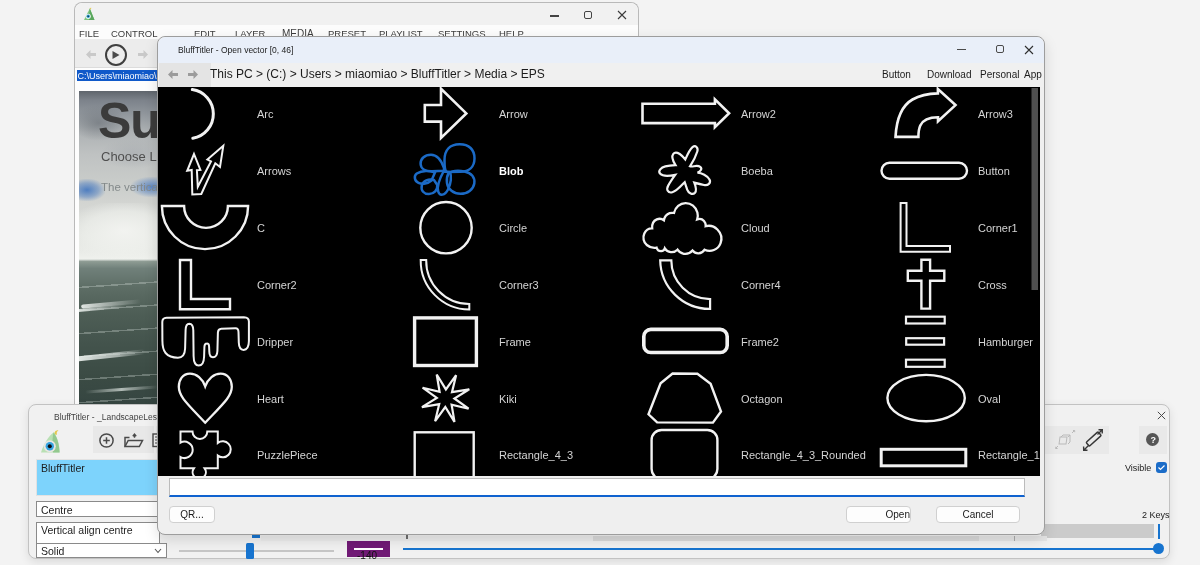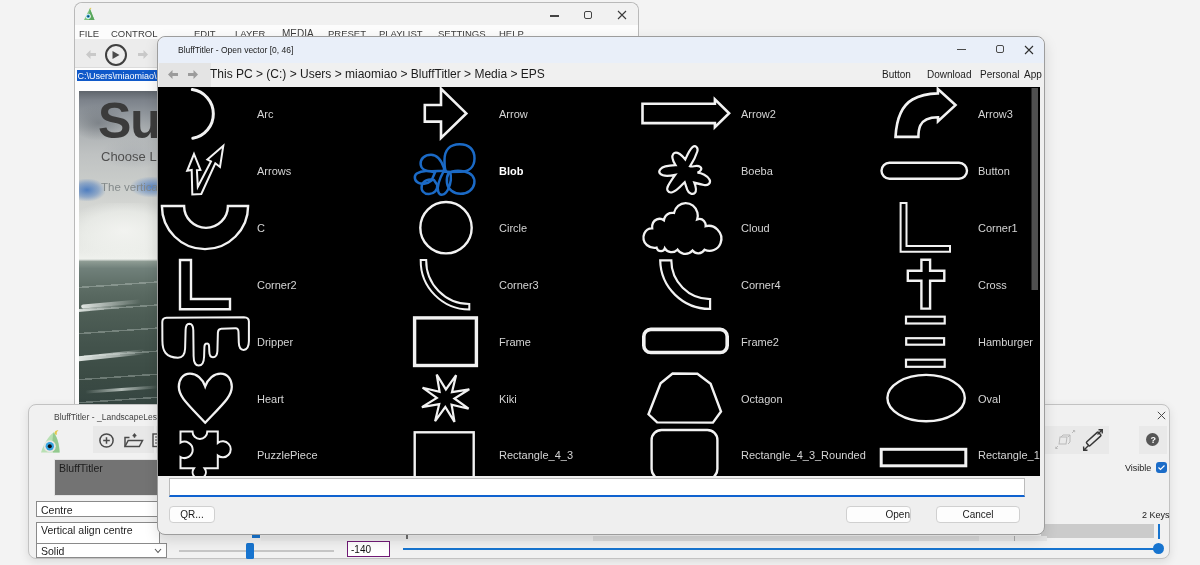--- a/index.html
+++ b/index.html
@@ -95,21 +95,21 @@
   <svg class="abs" style="left:95px;top:28px" width="20" height="15" viewBox="0 0 20 15">
       <path d="M1,13.5 L1,4.5 L5.5,4.5" fill="none" stroke="#4a4a4a" stroke-width="1.5"></path>
       <path d="M1,13.5 L4.2,7.5 L18.5,7.5 L15.3,13.5 Z" fill="none" stroke="#4a4a4a" stroke-width="1.5"></path>
       <path d="M10.5,4.8 L10.5,1.8 M8.8,3.2 L10.5,1.2 L12.2,3.2" fill="none" stroke="#4a4a4a" stroke-width="1.4"></path>
     </svg>
   <svg class="abs" style="left:122px;top:28px" width="14" height="15" viewBox="0 0 14 15">
       <rect x="2" y="1" width="10" height="12.5" fill="none" stroke="#4a4a4a" stroke-width="1.4"></rect>
       <path d="M4,4 H10 M4,7 H10 M4,10 H8" stroke="#4a4a4a" stroke-width="1.1"></path>
     </svg>
 
-  <div class="abs" style="left:25px;top:54px;width:124px;height:37px;background:#737373;border:1px solid #e2e2e2">
+  <div class="abs" style="left:7px;top:54px;width:124px;height:37px;background:#7dd3fc;border:1px solid #e2e2e2">
     <div class="t" style="left:4px;top:2px;font-size:10.5px;color:#1c1c1c">BluffTitler</div>
   </div>
   <div class="abs" style="left:7px;top:96px;width:124px;height:16px;background:#fff;border:1px solid #8a8a8a">
     <div class="t" style="left:4px;top:2px;font-size:10.5px;color:#1c1c1c">Centre</div>
   </div>
   <div class="abs" style="left:7px;top:117px;width:124px;height:32px;background:#fff;border:1px solid #8a8a8a">
     <div class="t" style="left:4px;top:1px;font-size:10.5px;color:#1c1c1c">Vertical align centre</div>
   </div>
   <div class="abs" style="left:7px;top:138px;width:131px;height:15px;background:#fff;border:1px solid #8a8a8a">
     <div class="t" style="left:4px;top:1px;font-size:10.5px;color:#1c1c1c">Solid</div>
@@ -149,21 +149,21 @@
   <div class="abs" style="left:223px;top:129.5px;width:8px;height:3px;background:#1774cf"></div>
   <div class="abs" style="left:376.5px;top:129px;width:2px;height:5px;background:#6d6d6d"></div>
   <div class="abs" style="left:985px;top:131px;width:1px;height:5px;background:#aaa"></div>
 
   <div class="abs" style="left:1128.5px;top:118.5px;width:2.5px;height:15.5px;background:#1774cf"></div>
   <div class="abs" style="left:374px;top:142.5px;width:751px;height:2.5px;background:#1774cf"></div>
   <div class="abs" style="left:1123.5px;top:138px;width:11px;height:11px;border-radius:50%;background:#1774cf"></div>
 
   <div class="abs" style="left:150px;top:144.5px;width:155px;height:2px;background:#c6c6c6"></div>
   <div class="abs" style="left:217px;top:137.5px;width:8px;height:16px;background:#1774cf;border-radius:1.5px"></div>
-  <div class="abs" style="left:318px;top:136px;width:43px;height:16px;background:#fff;border:1px solid #701a75">
+  <div class="abs" style="left:318px;top:136px;width:43px;height:16px;background:#fff;border:7px solid #701a75">
     <div class="t" style="left:3px;top:2px;font-size:10px;color:#111">-140</div>
   </div>
 </div>
 
 <div class="abs" id="dlg" style="left:157px;top:36px;width:888px;height:499px;background:#efefef;border:1px solid #9d9d9d;border-radius:8px;box-shadow:0 5px 14px rgba(0,0,0,.13);z-index:3">
 
   <div class="abs" style="left:0;top:0;width:100%;height:26px;background:#e9eff9;border-radius:8px 8px 0 0"></div>
   <div class="t" style="left:20px;top:8px;font-size:8.5px;color:#1a1a1a">BluffTitler - Open vector [0, 46]</div>
   <div class="abs" style="left:799px;top:12px;width:9px;height:1.4px;background:#4a4a4a"></div>
   <div class="abs" style="left:838px;top:8px;width:8px;height:8px;border:1.2px solid #4a4a4a;border-radius:2px"></div>

